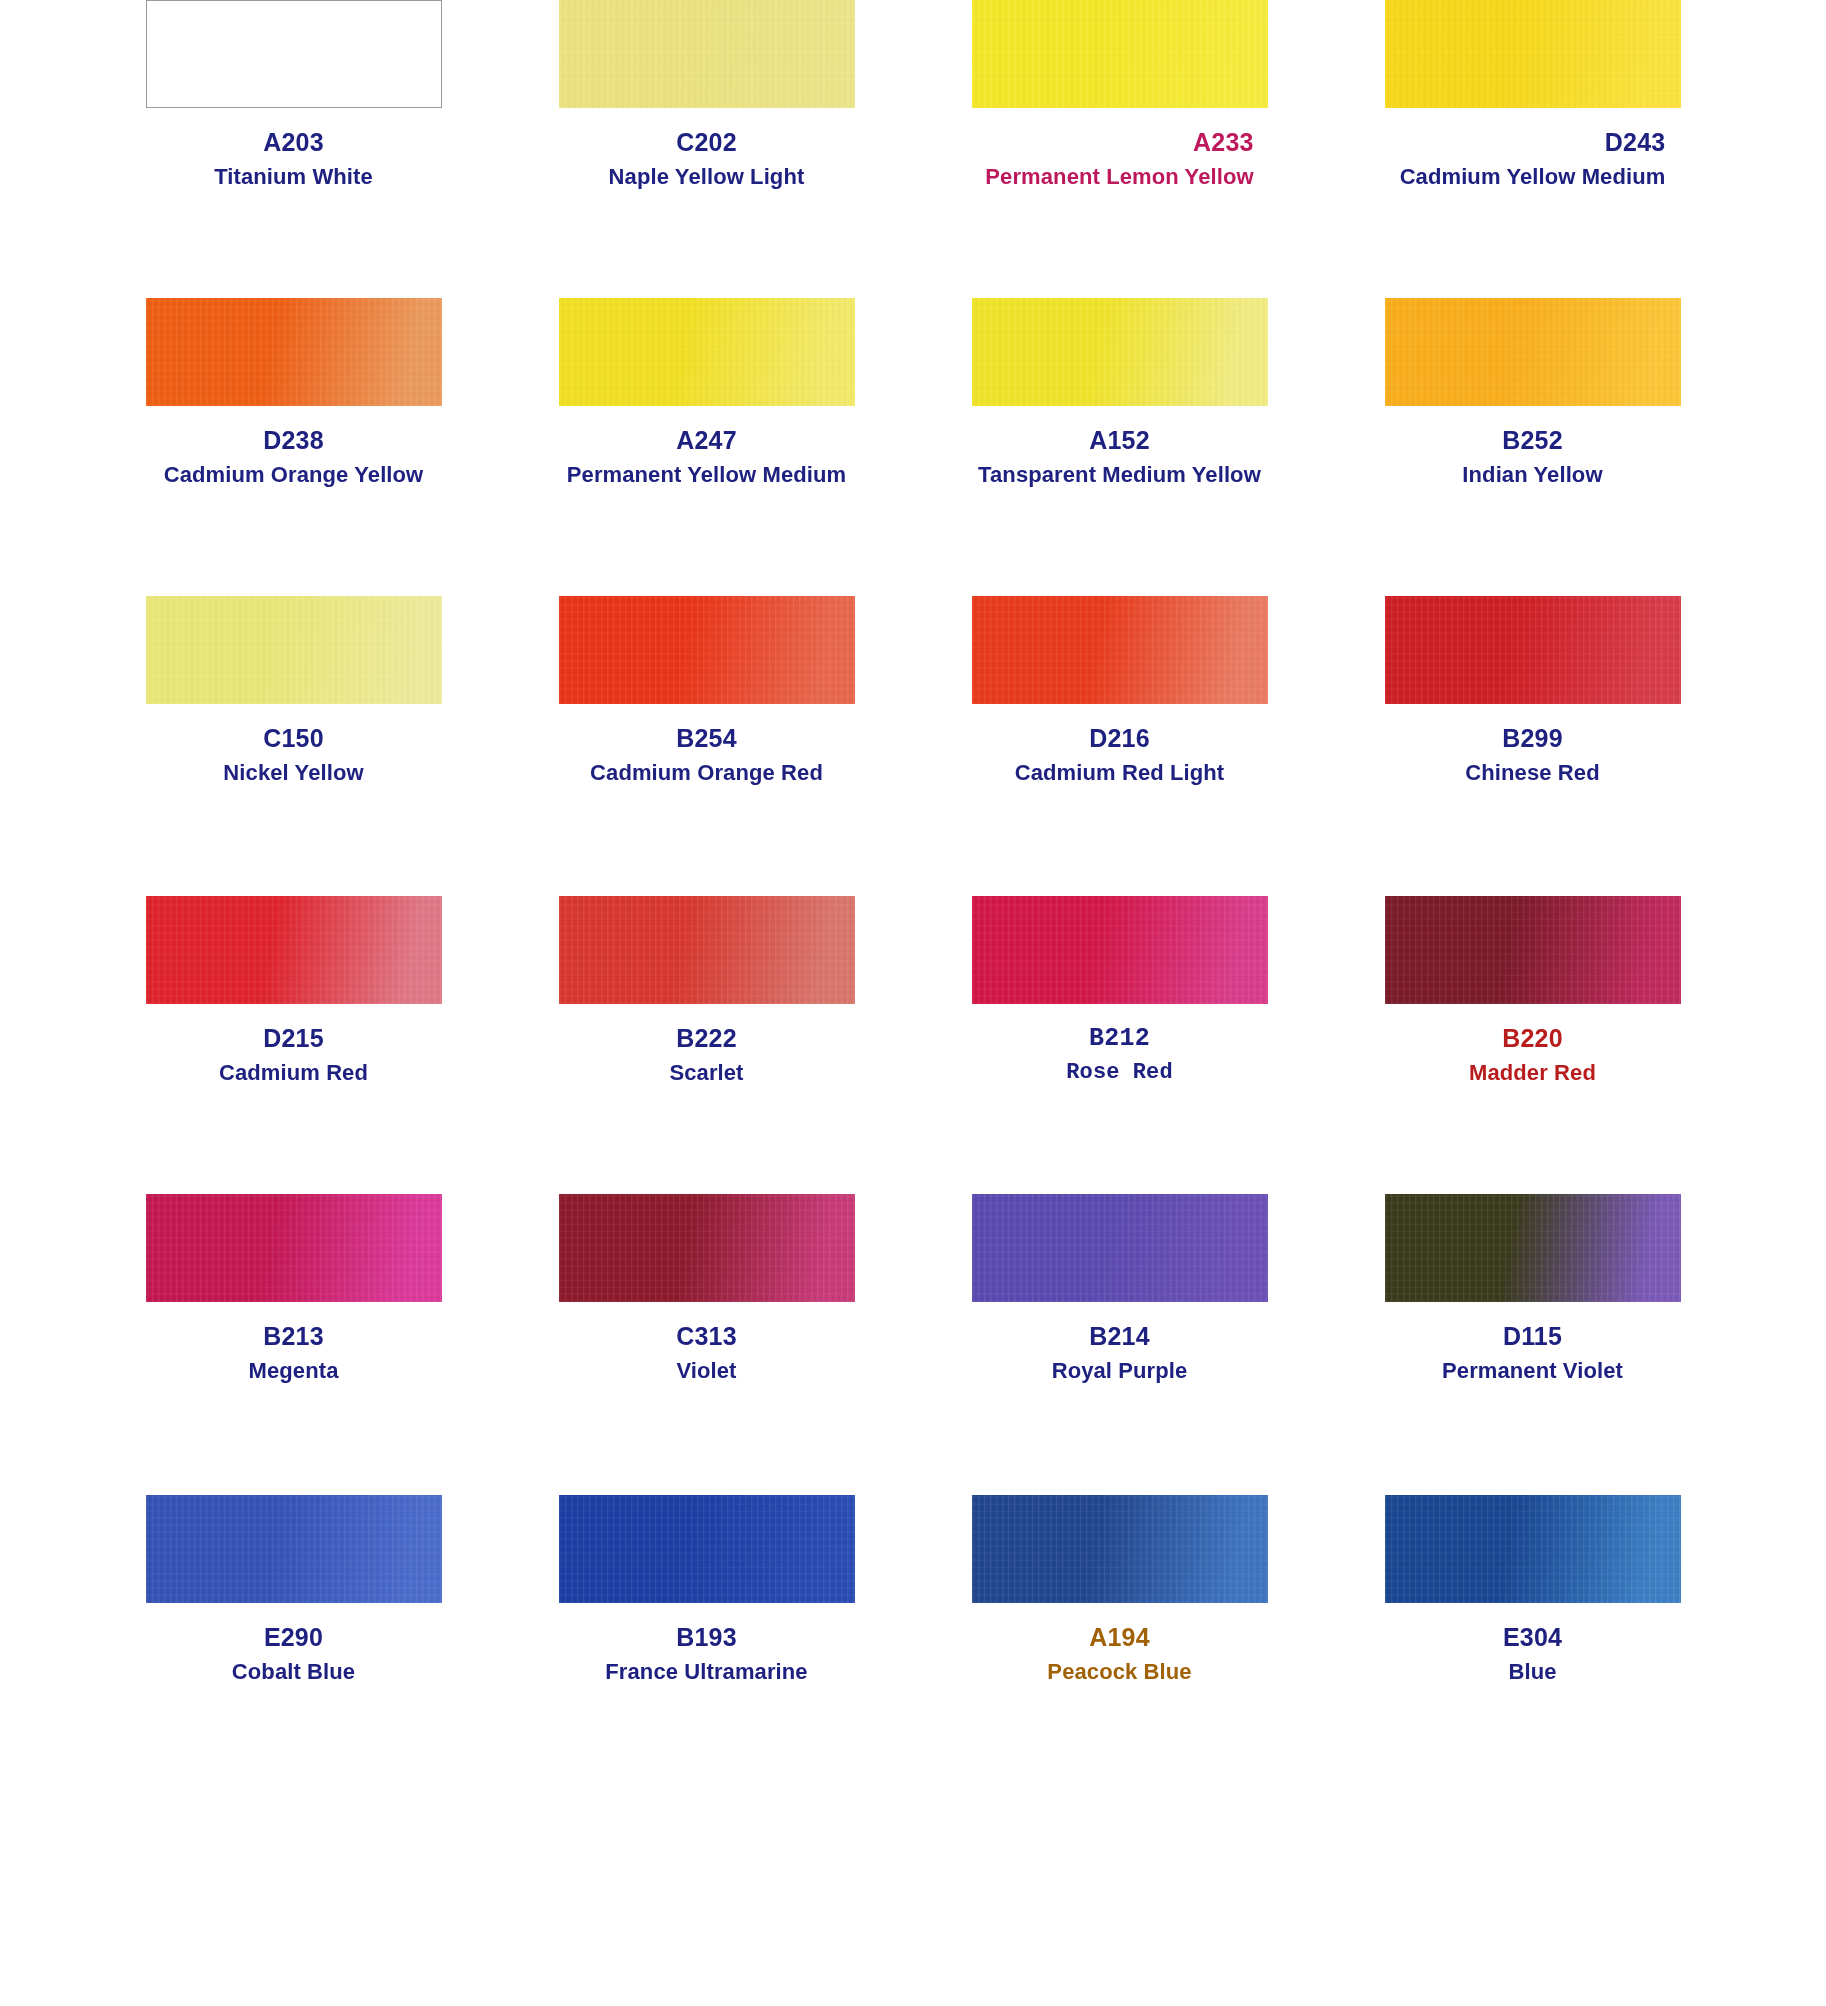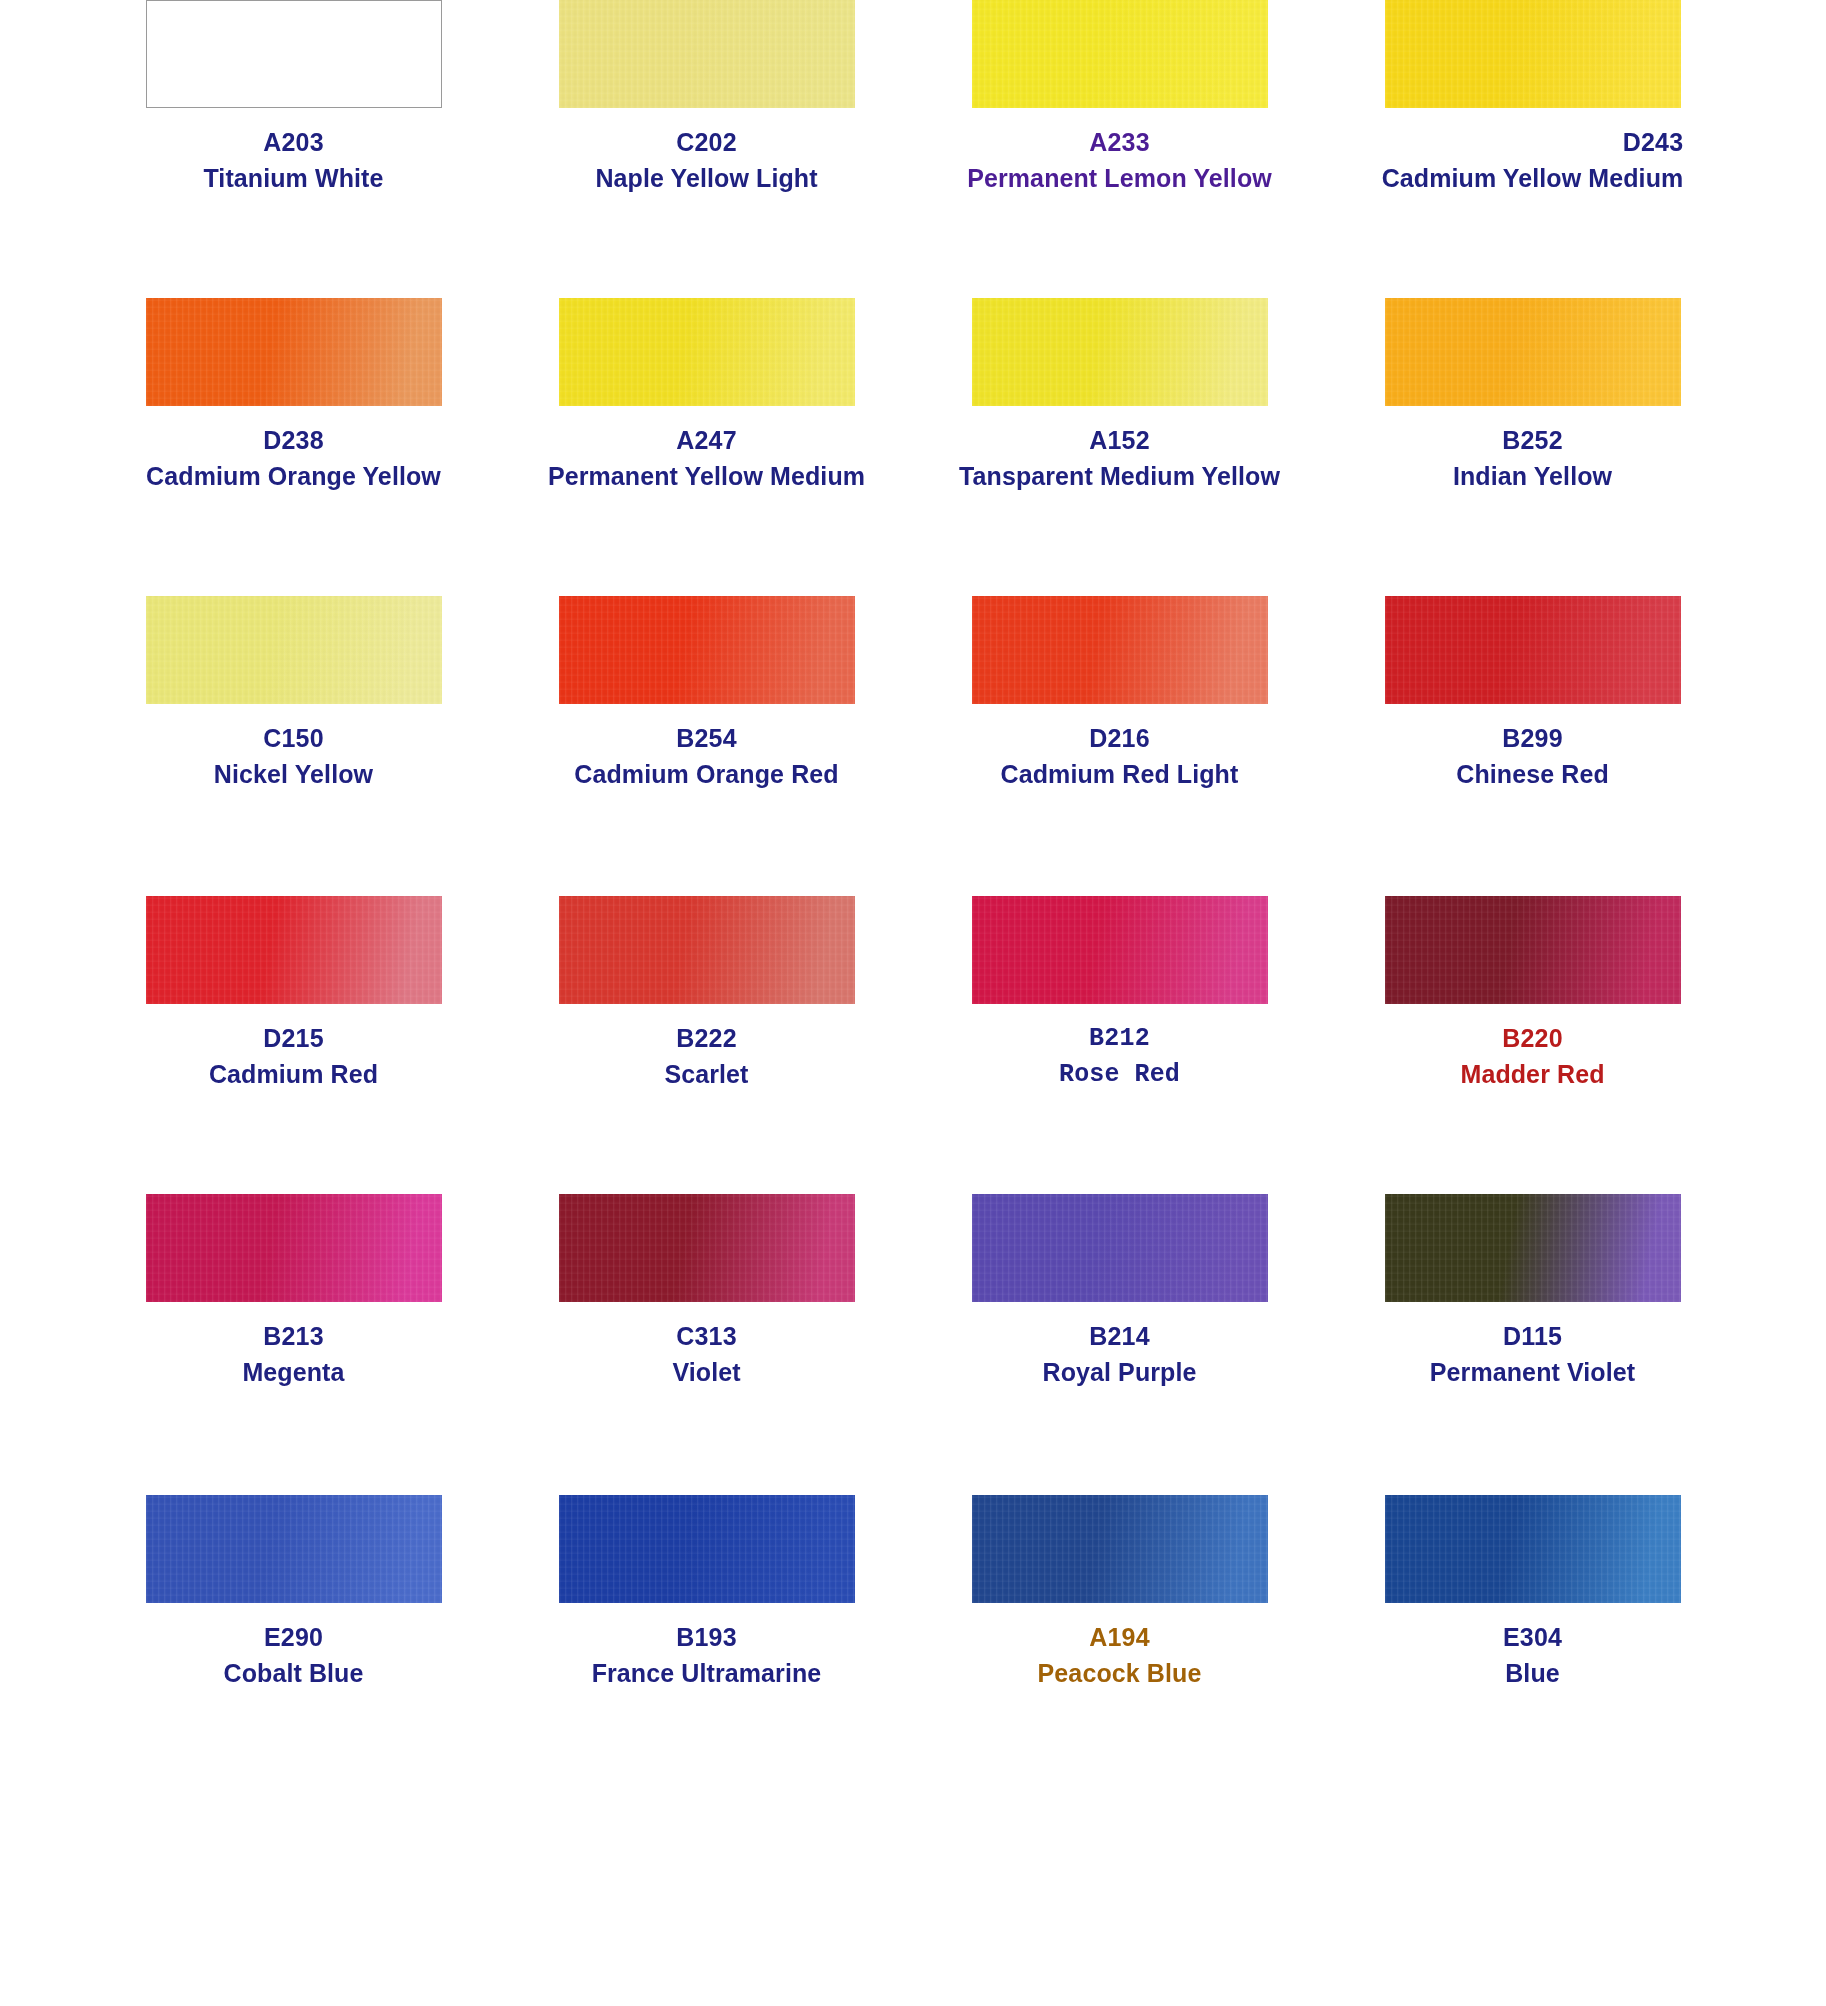--- a/index.html
+++ b/index.html
@@ -82,21 +82,21 @@
     color: #1f2180;
     line-height: 1.18;
   }
   .swatch-code {
     font-size: 25px;
     font-weight: 700;
     letter-spacing: .2px;
     display: block;
   }
   .swatch-name {
-    font-size: 25px;
+    font-size: 22px;
     font-weight: 700;
     letter-spacing: .1px;
     display: block;
     margin-top: 6px;
     white-space: nowrap;
   }
 
   
   .row-1 { margin-top: 0; }
   .row-2 { margin-top: 40px; }
@@ -124,21 +124,21 @@
         </div>
       <div class="swatch-labels" style="color: rgb(31, 33, 128);">
         <span class="swatch-code">C202</span>
         <span class="swatch-name">Naple Yellow Light</span>
       </div>
     </div>
     <div class="swatch-cell">
       <div class="swatch-chip" style="background: linear-gradient(100deg, rgb(244, 232, 41) 0%, rgb(244, 232, 41) 42%, rgb(247, 236, 60) 88%, rgb(247, 236, 60) 100%);">
           <span class="grain"></span>
         </div>
-      <div class="swatch-labels" style="color: #4c1d95;">
+      <div class="swatch-labels" style="color: #be185d; text-align: right;">
         <span class="swatch-code">A233</span>
         <span class="swatch-name">Permanent Lemon Yellow</span>
       </div>
     </div>
     <div class="swatch-cell">
       <div class="swatch-chip" style="background: linear-gradient(100deg, rgb(247, 216, 26) 0%, rgb(247, 216, 26) 42%, rgb(251, 227, 60) 88%, rgb(251, 227, 60) 100%);">
           <span class="grain"></span>
         </div>
       <div class="swatch-labels" style="color: rgb(31, 33, 128); text-align: right;">
         <span class="swatch-code">D243</span>

